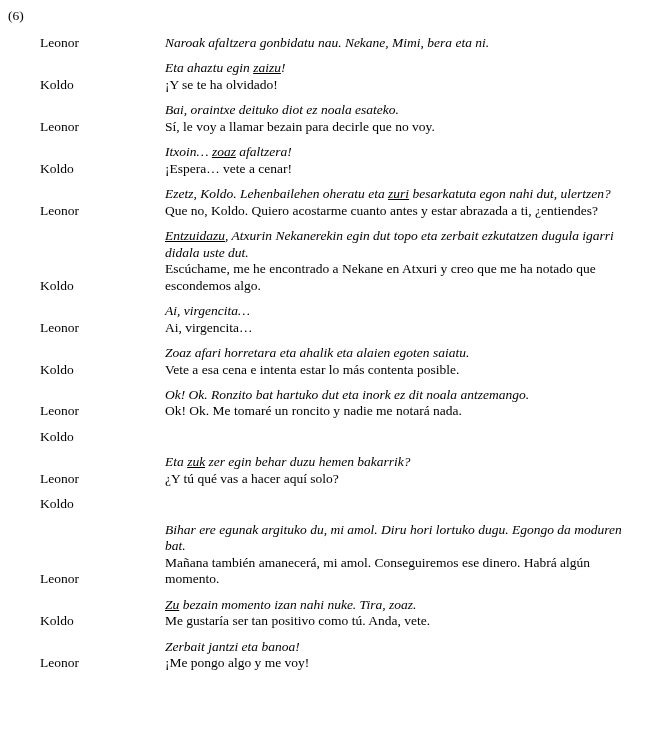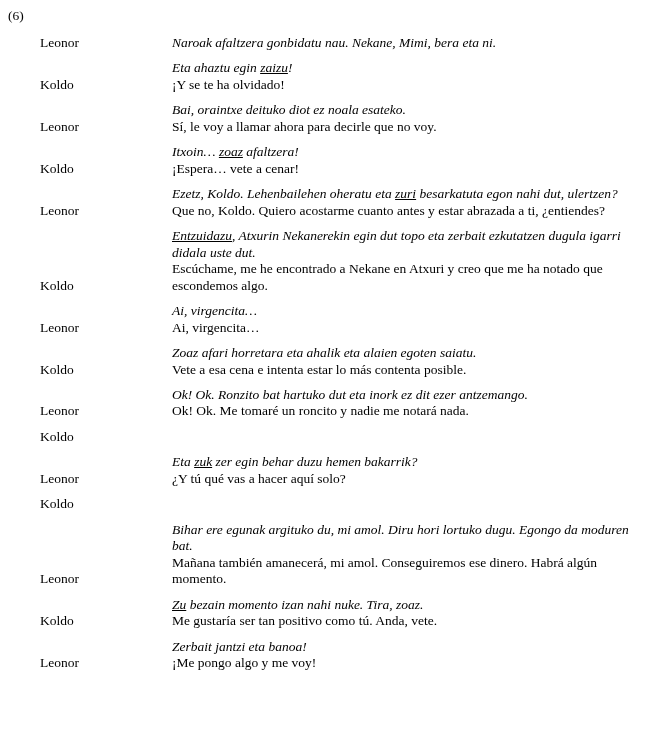--- a/index.html
+++ b/index.html
@@ -30,21 +30,20 @@
     align-items: flex-end;
   }
   .speaker {
     flex: 0 0 125px;
     width: 125px;
   }
   .content {
     flex: 1 1 auto;
     max-width: 478px;
     padding-right: 4px;
-    margin-left: 7px;
   }
   .bq {
     font-style: italic;
   }
   .u {
     text-decoration: underline;
     font-style: italic;
   }
 </style>
 </head>
@@ -63,21 +62,21 @@
       <div class="speaker">Koldo</div>
       <div class="content">
         <div class="bq"><span>Eta ahaztu egin </span><span class="u">zaizu</span><span>!</span></div>
         <div class="es">¡Y se te ha olvidado!</div>
       </div>
     </div>
     <div class="turn">
       <div class="speaker">Leonor</div>
       <div class="content">
         <div class="bq"><span>Bai, oraintxe deituko diot ez noala esateko.</span></div>
-        <div class="es">Sí, le voy a llamar ahora para decirle que no voy.</div>
+        <div class="es">Sí, le voy a llamar bezain para decirle que no voy.</div>
       </div>
     </div>
     <div class="turn">
       <div class="speaker">Koldo</div>
       <div class="content">
         <div class="bq"><span>Itxoin… </span><span class="u">zoaz</span><span> afaltzera!</span></div>
         <div class="es">¡Espera… vete a cenar!</div>
       </div>
     </div>
     <div class="turn">
@@ -104,21 +103,21 @@
     <div class="turn">
       <div class="speaker">Koldo</div>
       <div class="content">
         <div class="bq"><span>Zoaz afari horretara eta ahalik eta alaien egoten saiatu.</span></div>
         <div class="es">Vete a esa cena e intenta estar lo más contenta posible.</div>
       </div>
     </div>
     <div class="turn">
       <div class="speaker">Leonor</div>
       <div class="content">
-        <div class="bq"><span>Ok! Ok. Ronzito bat hartuko dut eta inork ez dit ezer antzemango.</span></div>
+        <div class="bq"><span>Ok! Ok. Ronzito bat hartuko dut eta inork ez dit noala antzemango.</span></div>
         <div class="es">Ok! Ok. Me tomaré un roncito y nadie me notará nada.</div>
       </div>
     </div>
     <div class="turn">
       <div class="speaker">Koldo</div>
       <div class="content">
       </div>
     </div>
     <div class="turn">
       <div class="speaker">Leonor</div>

